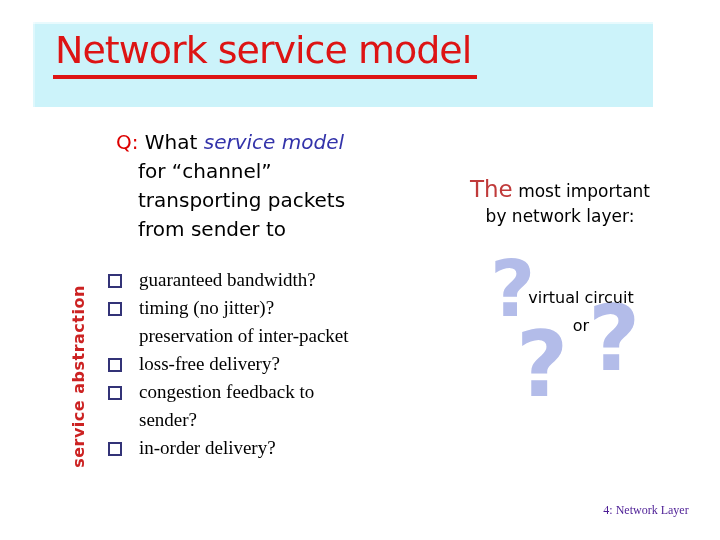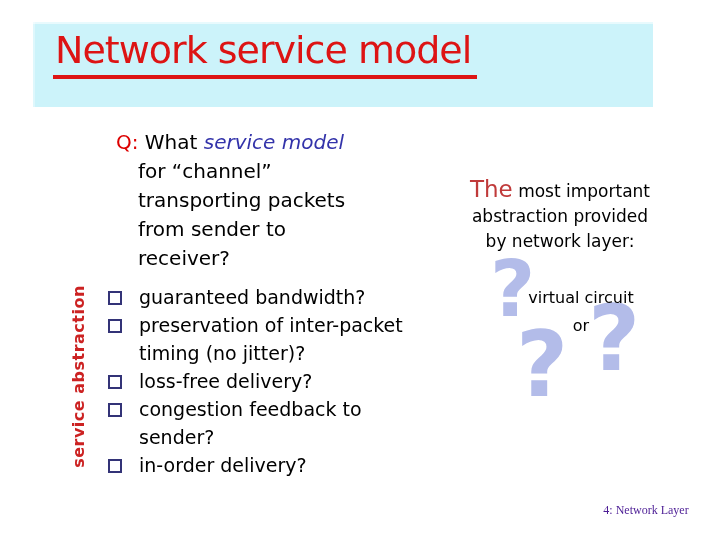--- a/index.html
+++ b/index.html
@@ -25,21 +25,21 @@
     font-size:20px;line-height:29px;color:#000;}
   .qblock .qline{margin-left:22px;}
   .qprefix{color:var(--q_red,#dd0000);}
   .emph{color:var(--emphasis_blue,#3333aa);font-style:italic;}
   
   .vwrap{position:absolute;left:62px;top:292px;width:32px;height:168px;
     display:flex;align-items:center;justify-content:center;}
   .vlabel{transform:rotate(-90deg);white-space:nowrap;
     color:var(--vertical_red,#cc2222);font-weight:bold;font-size:16px;letter-spacing:.5px;}
   
-  .bullets{position:absolute;left:108px;top:283px;width:330px;}
+  .bullets{position:absolute;left:108px;top:266px;width:330px;font-family:Liberation Serif, serif;}
   .bitem{display:flex;align-items:flex-start;}
   .bsq{flex:0 0 auto;width:10px;height:10px;margin:8px 17px 0 0;
     border:2px solid var(--bullet_square,#333377);background:#fff;}
   .btext{font-size:19px;line-height:28px;color:#000;white-space:nowrap;}
   
   .rheading{position:absolute;left:430px;top:176px;width:260px;
     text-align:center;color:#000;font-size:17px;line-height:25px;}
   .the{color:var(--the_red,#c03a3a);font-size:23px;line-height:26px;margin-top:22px;}
   
   .azone{position:absolute;left:440px;top:258px;width:250px;height:175px;}
@@ -65,39 +65,38 @@
 
   <div class="qblock">
     <div>
       <span class="qprefix">Q:</span>
       <span>What</span>
       <span class="emph">service model</span>
     </div>
     <div class="qline">for “channel”</div>
     <div class="qline">transporting packets</div>
     <div class="qline">from sender to</div>
-    <div class="qline">receiver?</div>
   </div>
 
   <div class="vwrap">
     <span class="vlabel">service abstraction</span>
   </div>
 
   <div class="bullets">
     <div class="bitem">
       <span class="bsq"></span>
       <div class="btext">
         <div>guaranteed bandwidth?</div>
       </div>
     </div>
     <div class="bitem">
       <span class="bsq"></span>
       <div class="btext">
+        <div>timing (no jitter)?</div>
         <div>preservation of inter-packet</div>
-        <div>timing (no jitter)?</div>
       </div>
     </div>
     <div class="bitem">
       <span class="bsq"></span>
       <div class="btext">
         <div>loss-free delivery?</div>
       </div>
     </div>
     <div class="bitem">
       <span class="bsq"></span>
@@ -112,21 +111,20 @@
         <div>in-order delivery?</div>
       </div>
     </div>
   </div>
 
   <div class="rheading">
     <div>
       <span class="the">The</span>
       <span>most important</span>
     </div>
-    <div>abstraction provided</div>
     <div>by network layer:</div>
   </div>
 
   <div class="azone">
     <span class="qm qm1">?</span>
     <span class="qm qm2">?</span>
     <span class="qm qm3">?</span>
     <div class="answer">
       <div>virtual circuit</div>
       <div>or</div>

